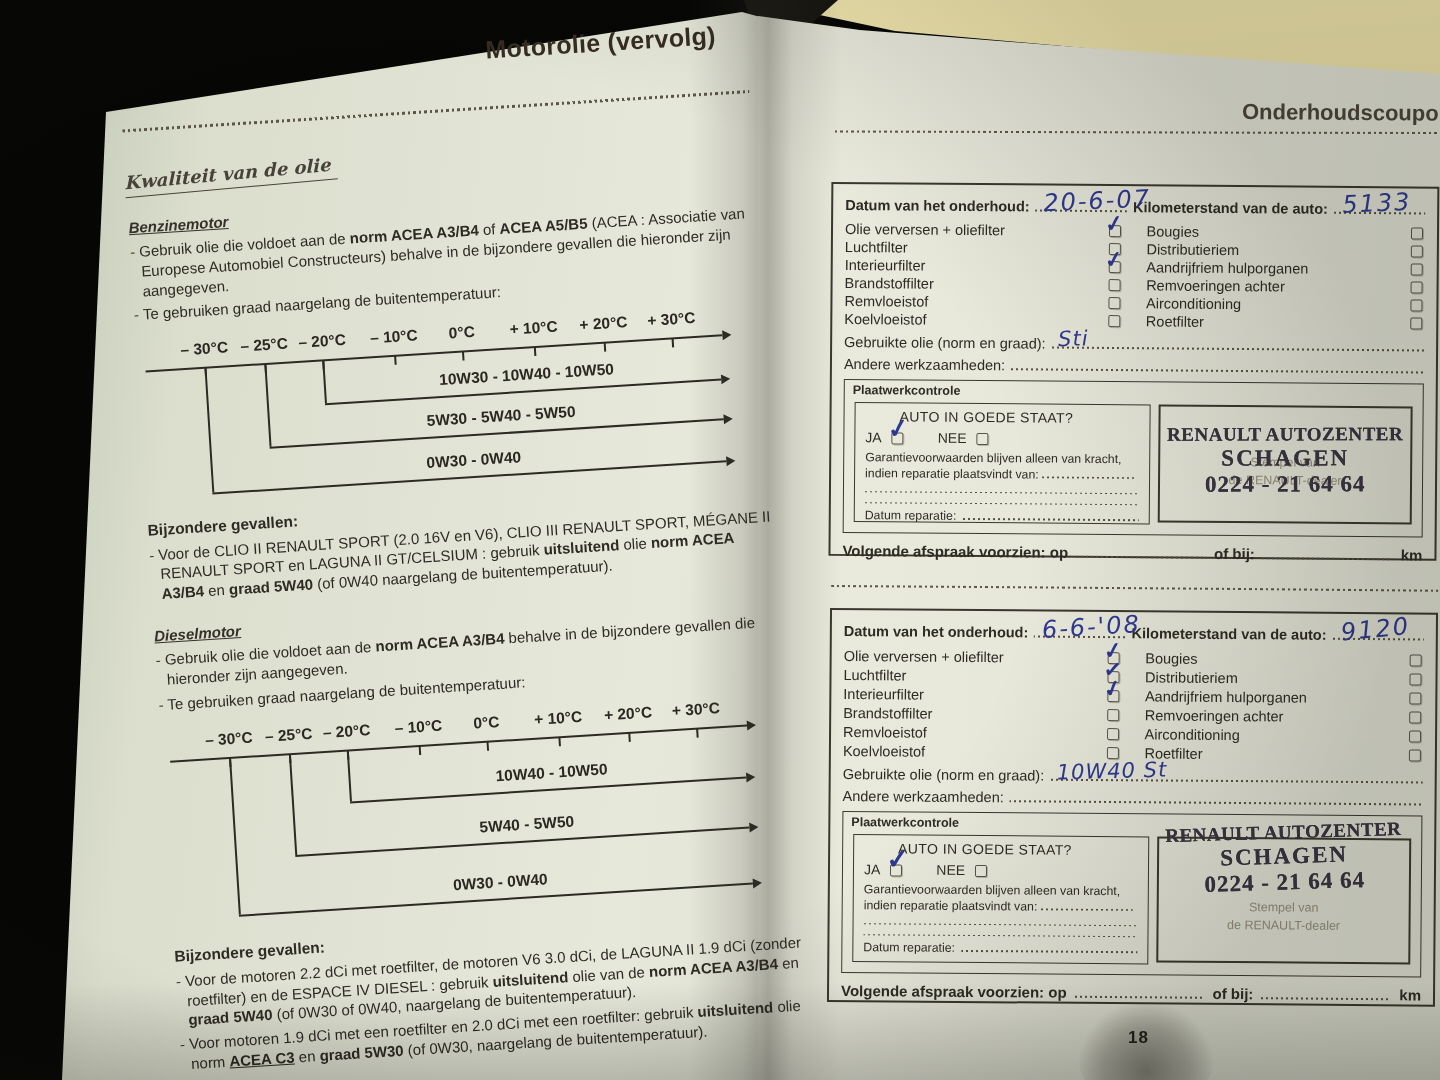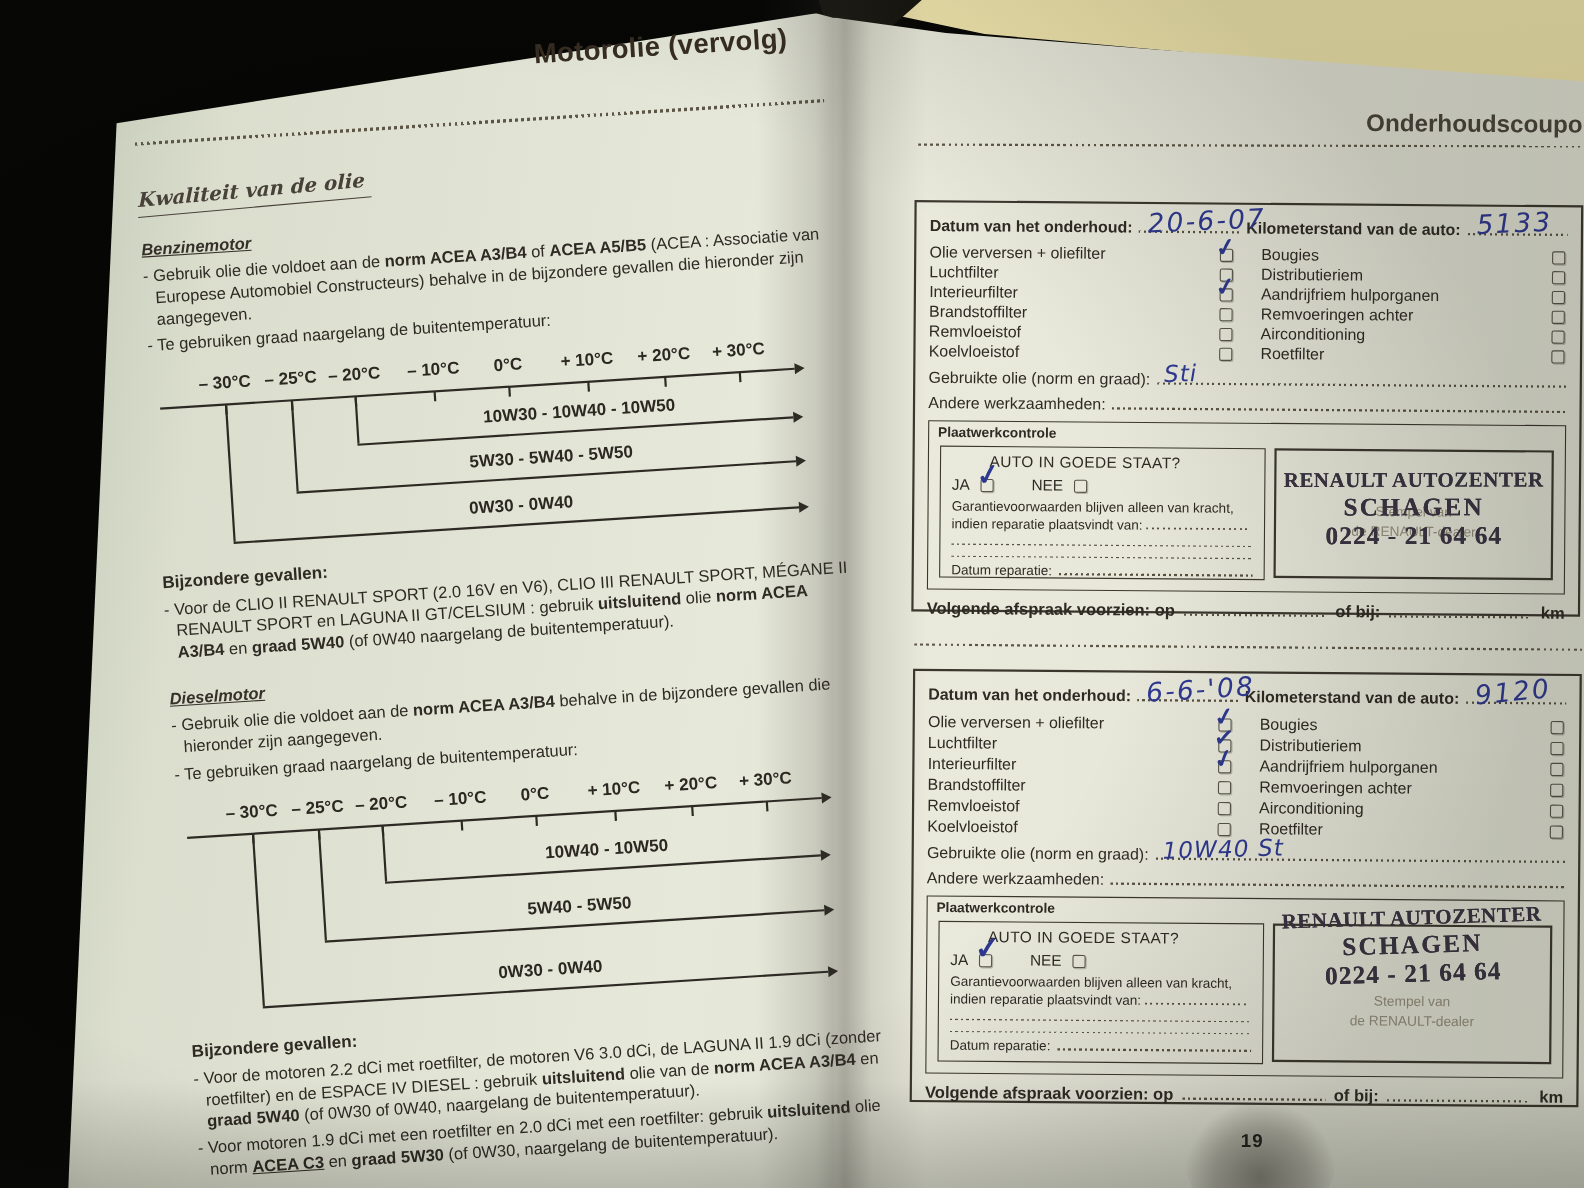--- a/index.html
+++ b/index.html
@@ -445,13 +445,13 @@
       <span>of bij:</span>
       <span class="dotfill"></span>
       <span>km</span>
     </div>
   </div>
 </div>
 
 <div class="spine-shadow"></div>
 <div class="vignette"></div>
 <div class="thumb-shadow"></div>
-<div class="page-number">19</div>
+<div class="page-number">18</div>
 
 </body></html>

